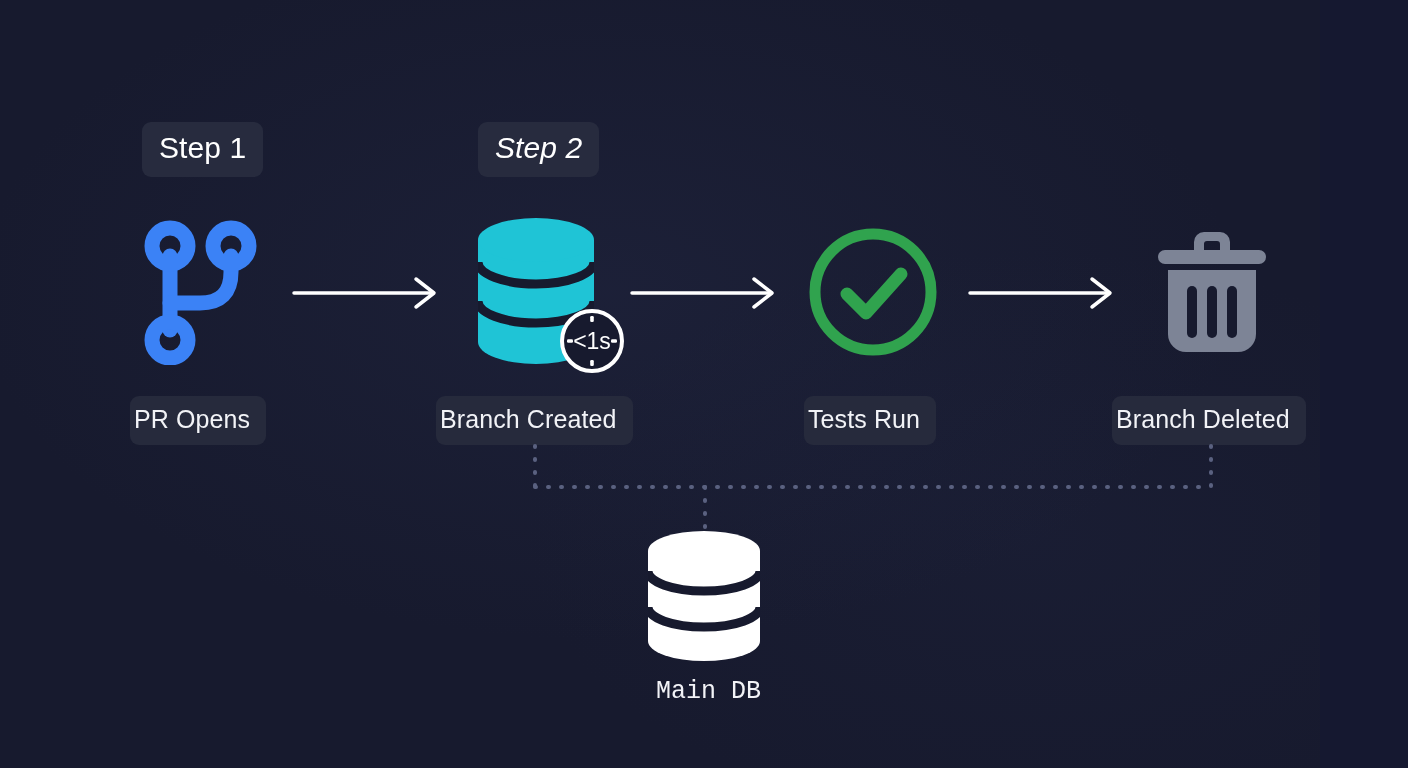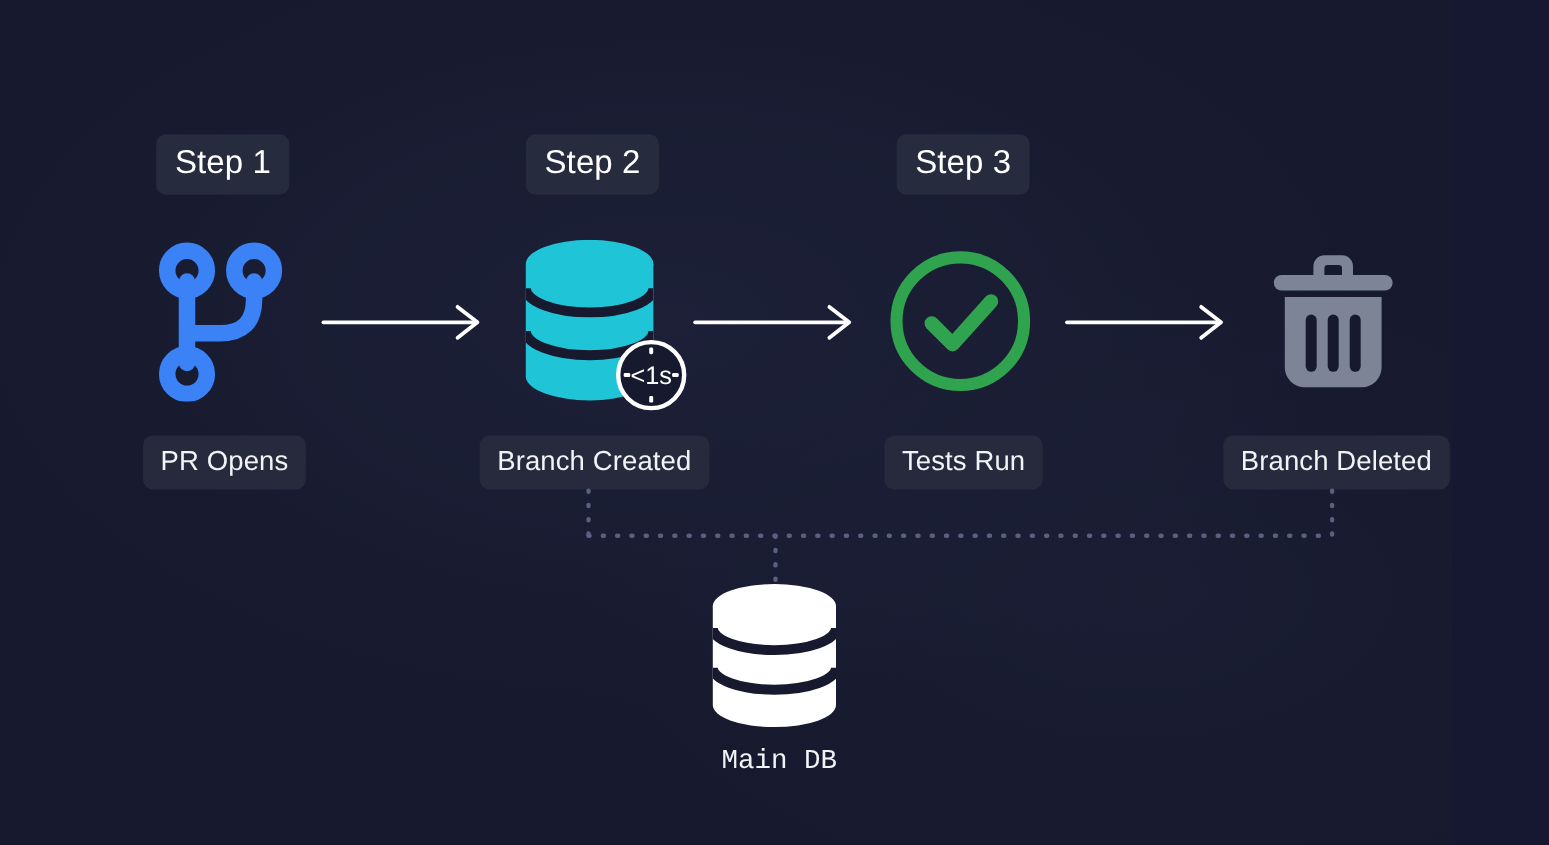--- a/index.html
+++ b/index.html
@@ -39,21 +39,21 @@
     white-space: nowrap;
     letter-spacing: 0.1px;
   }
   .node-label {
     position: absolute;
     background: #262a3c;
     color: #f2f3f7;
     border-radius: 9px;
     font-size: 25px;
     line-height: 1;
-    padding: 11px 16px 13px 16px;
+    padding: 11px 16px 13px 4px;
     white-space: nowrap;
     letter-spacing: 0.1px;
   }
   .plain-label {
     position: absolute;
     color: #f2f3f7;
     font-size: 25px;
     line-height: 1;
     white-space: nowrap;
   }
@@ -63,23 +63,22 @@
   .arrow { position: absolute; }
   .connector { position: absolute; }
 </style>
 </head>
 <body>
 
 <div id="stage">
 
   <div class="step-badge" style="left:142px; top:122px;">Step 1</div>
 
-  <div class="step-badge" style="left:478px; top:122px;">Step 2</div>
-
-  <div class="step-badge" style="left:815px; top:122px;">Step 3</div>
+  <div class="step-badge" style="left:478px; top:122px;font-style:italic;">Step 2</div>
+
 
 
   <div class="icon-wrap" style="left:143px; top:220px; width:115px; height:145px;">
     <svg width="115" height="145" viewBox="0 0 115 145">
       <g fill="none" stroke="#3b82f6" stroke-width="15" stroke-linecap="round">
 
         <path d="M27 36 L27 110"></path>
 
         <path d="M27 83 L57 83 Q88 83 88 52 L88 36" stroke-linejoin="round"></path>
       </g>

